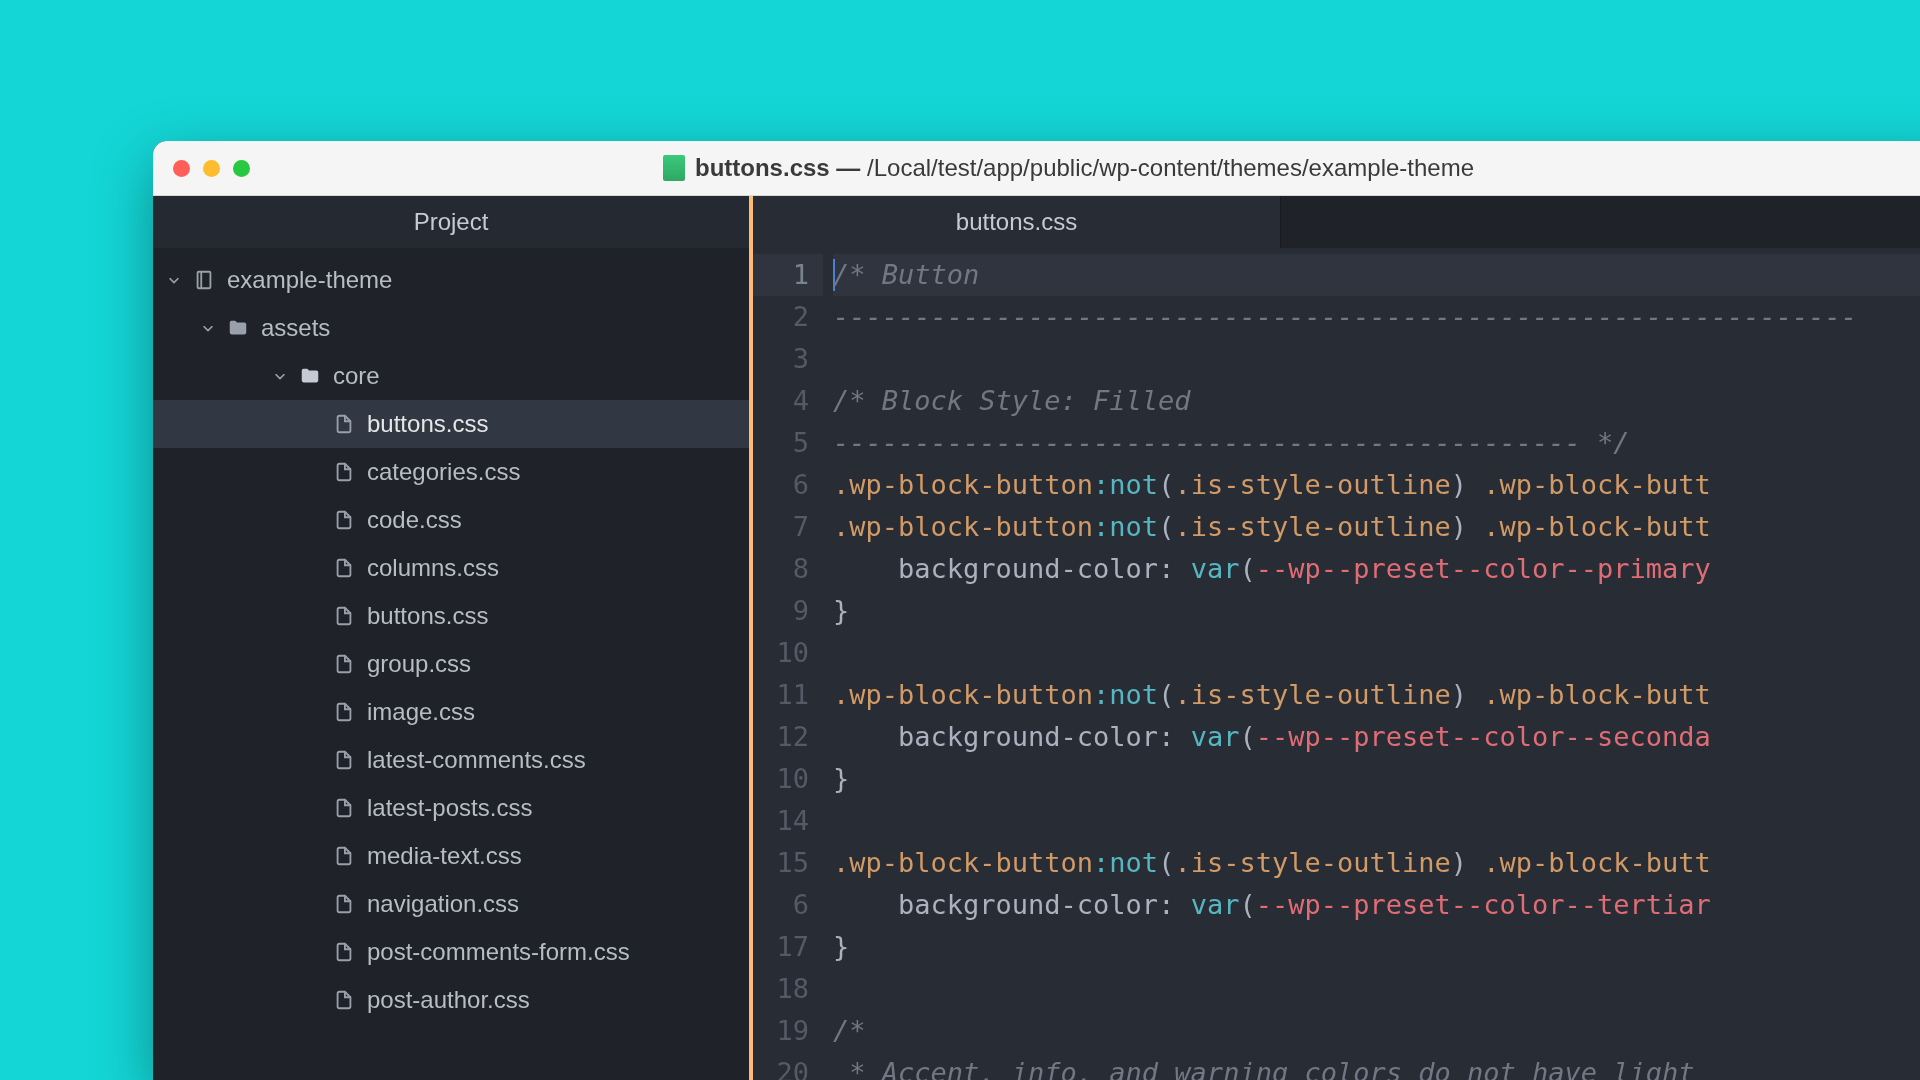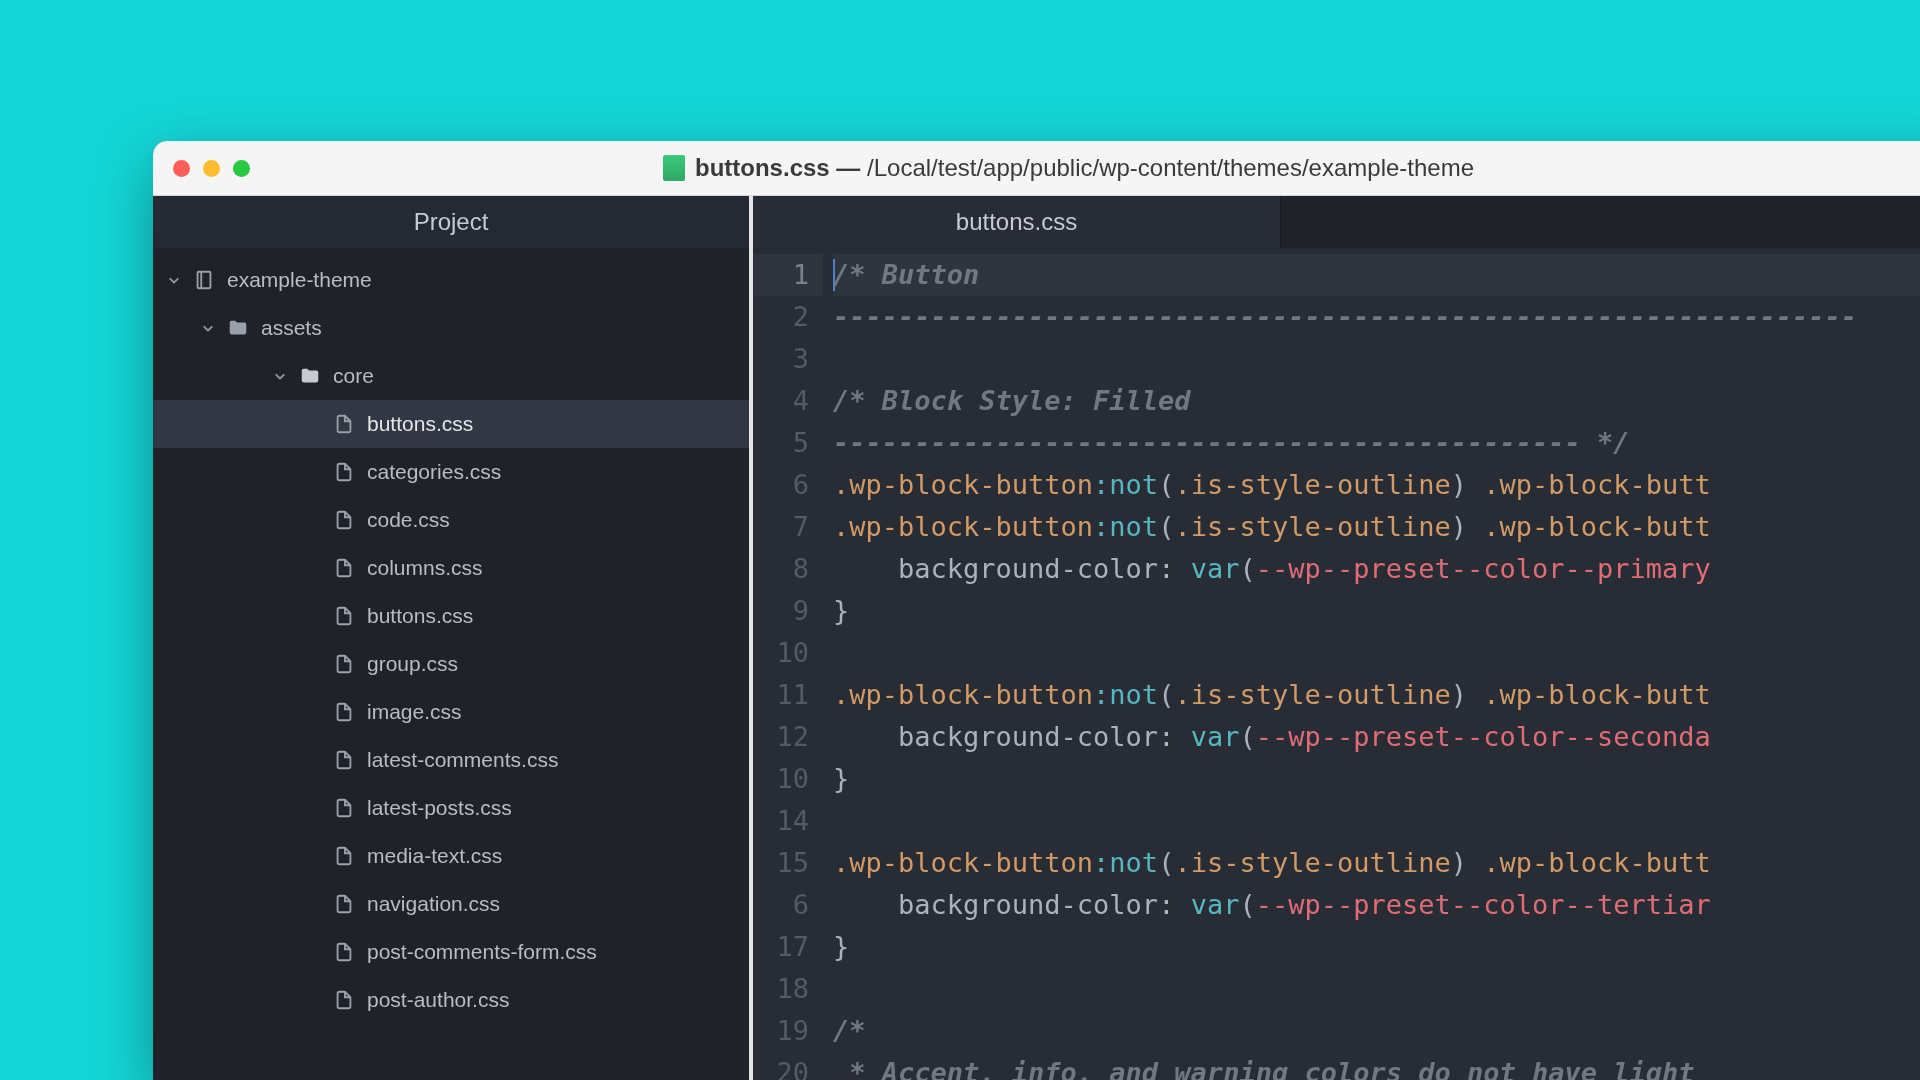--- a/index.html
+++ b/index.html
@@ -55,36 +55,36 @@
 }
 .title-filename { font-weight: 700; }
 .title-path { font-weight: 500; }
 .app-body {
   display: flex;
   height: calc(100% - 55px);
 }
 .sidebar {
   width: 600px;
   background: #1f2229;
-  border-right: 4px solid #e5e5e5;
+  border-right: 4px solid #fdba74;
   overflow: hidden;
 }
 .sidebar-header {
   height: 52px;
   display: flex;
   align-items: center;
   justify-content: center;
   color: #c5cad3;
   font-size: 24px;
   font-weight: 400;
   background: #252a32;
 }
 .tree {
   padding-top: 8px;
-  font-size: 21px;
+  font-size: 24px;
   color: #b7bcc5;
 }
 .tree-row {
   display: flex;
   align-items: center;
   height: 48px;
   padding-left: var(--indent, 16px);
   gap: 12px;
   cursor: pointer;
   white-space: nowrap;
@@ -150,21 +150,21 @@
 .code-line { height: 42px; display: flex; align-items: center; }
 .code-line.current { background: #2f343f; }
 .cursor {
   display: inline-block;
   width: 2px; height: 32px;
   background: #4a7fd1;
   vertical-align: middle;
   margin-right: -2px;
 }
 
-.c-comment { color: #717783; font-style: italic; font-weight: bold; }
+.c-comment { color: #717783; font-style: italic; }
 .c-punct { color: #abb2bf; }
 .c-selector { color: #d19a66; }
 .c-not { color: #56b6c2; }
 .c-cls { color: #d19a66; }
 .c-prop { color: #abb2bf; }
 .c-fn { color: #56b6c2; }
 .c-var { color: #e06c75; }
 </style>
 </head>
 <body>

